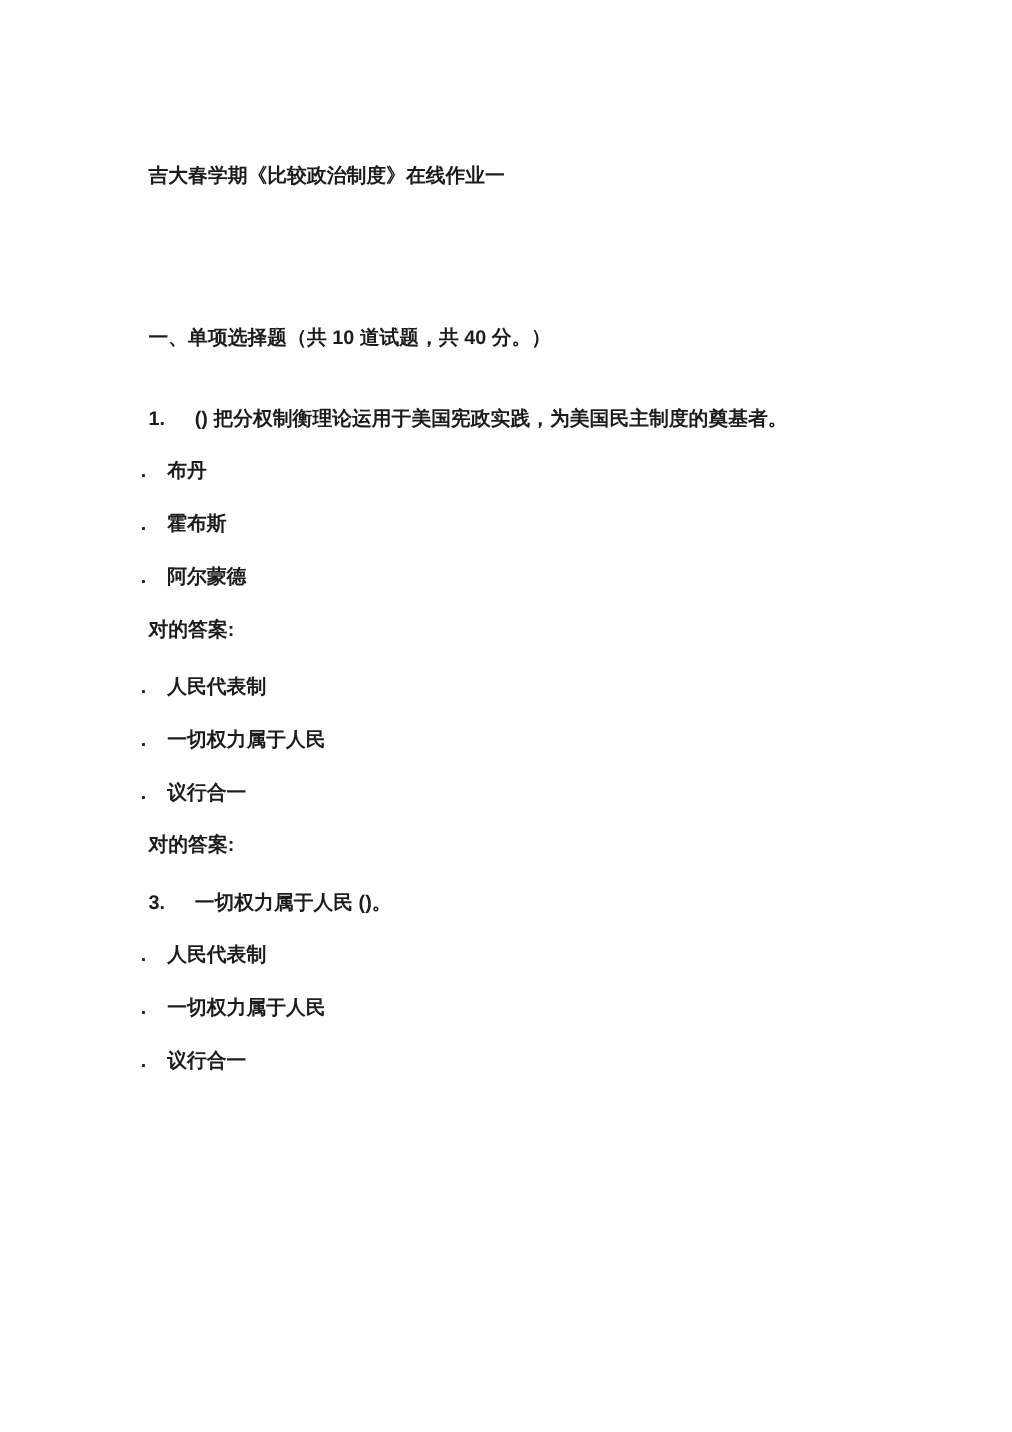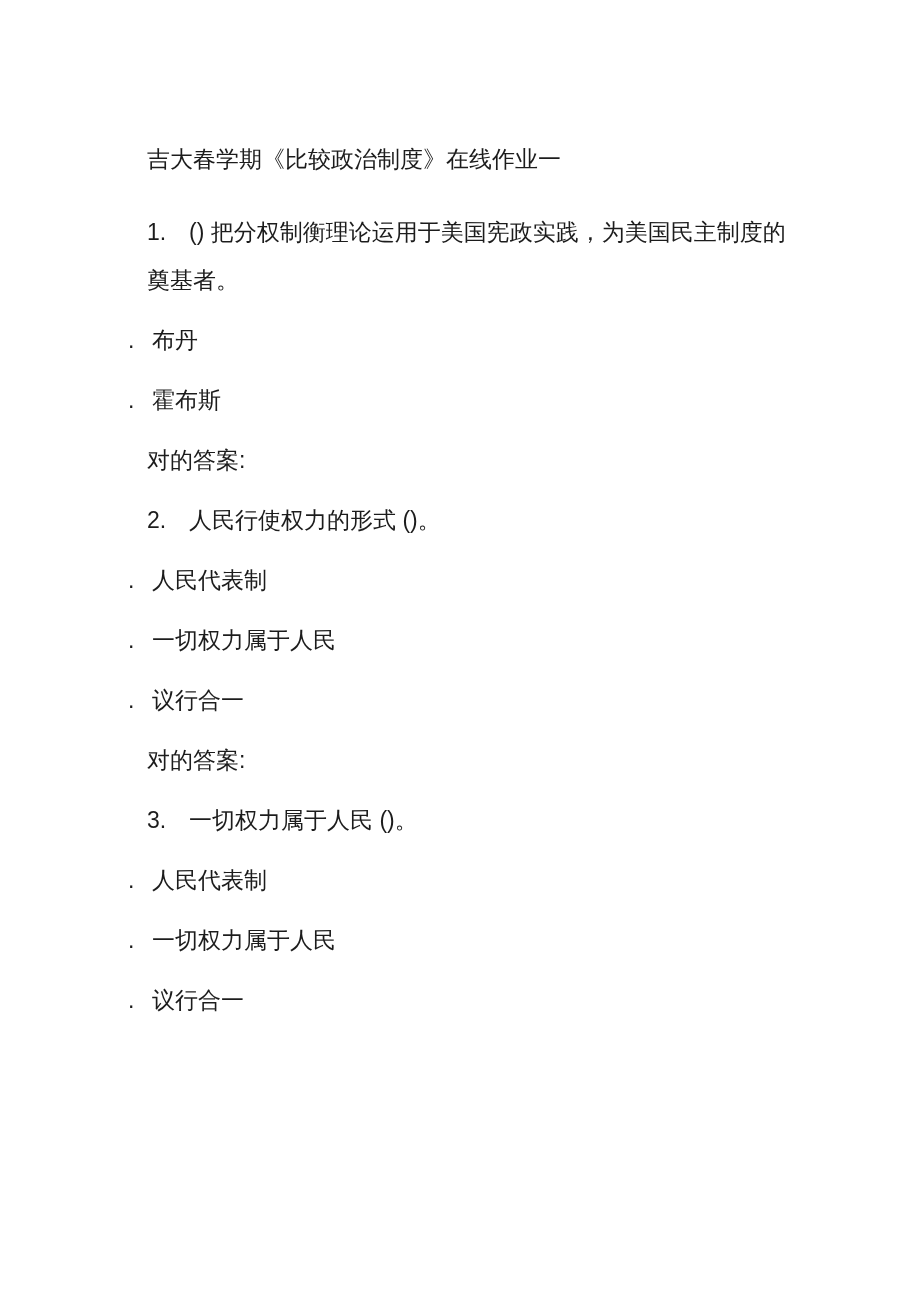--- a/index.html
+++ b/index.html
@@ -16,23 +16,24 @@
     -webkit-font-smoothing: antialiased;
   }
   .page {
     box-sizing: border-box;
     width: 920px;
     height: 1302px;
     padding-left: 135px;
     padding-right: 115px;
   }
   p {
-    margin: 12px;
-    font-size: 23px;
+    margin: 0;
+    font-size: 18px;
     line-height: 48px;
+    font-weight: bold;
   }
   .doc-title {
     margin-top: 135px;
   }
   .section-heading {
     margin-top: 100px;
   }
   .question-q1 { margin-top: 25px; }
   .question-q2 { margin-top: 4px; }
   .question-q3 { margin-top: 4px; }
@@ -48,30 +49,31 @@
     width: 24px;
   }
 </style>
 </head>
 <body>
 
 <div class="page">
 
   <p class="doc-title">吉大春学期《比较政治制度》在线作业一</p>
 
+  <p class="section-heading">一、单项选择题（共 10 道试题，共 40 分。）</p>
 
   <div class="question question-q1">
     <p><span class="q-num">1.</span><span class="q-text">() 把分权制衡理论运用于美国宪政实践，为美国民主制度的奠基者。</span></p>
     <p class="opt"><span class="opt-bullet">.</span><span>布丹</span></p>
     <p class="opt"><span class="opt-bullet">.</span><span>霍布斯</span></p>
+    <p class="opt"><span class="opt-bullet">.</span><span>阿尔蒙德</span></p>
     <p class="answer">对的答案:</p>
   </div>
 
   <div class="question question-q2">
-    <p><span class="q-num">2.</span><span class="q-text">人民行使权力的形式 ()。</span></p>
     <p class="opt"><span class="opt-bullet">.</span><span>人民代表制</span></p>
     <p class="opt"><span class="opt-bullet">.</span><span>一切权力属于人民</span></p>
     <p class="opt"><span class="opt-bullet">.</span><span>议行合一</span></p>
     <p class="answer">对的答案:</p>
   </div>
 
   <div class="question question-q3">
     <p><span class="q-num">3.</span><span class="q-text">一切权力属于人民 ()。</span></p>
     <p class="opt"><span class="opt-bullet">.</span><span>人民代表制</span></p>
     <p class="opt"><span class="opt-bullet">.</span><span>一切权力属于人民</span></p>

